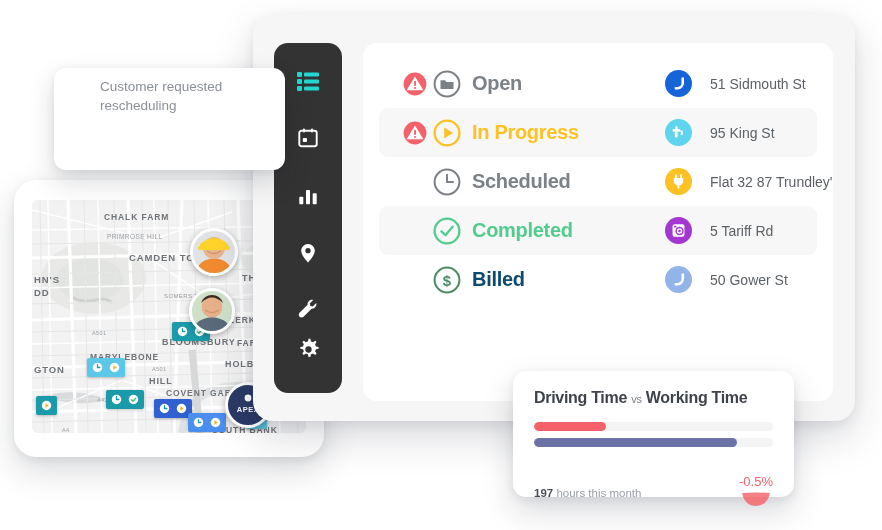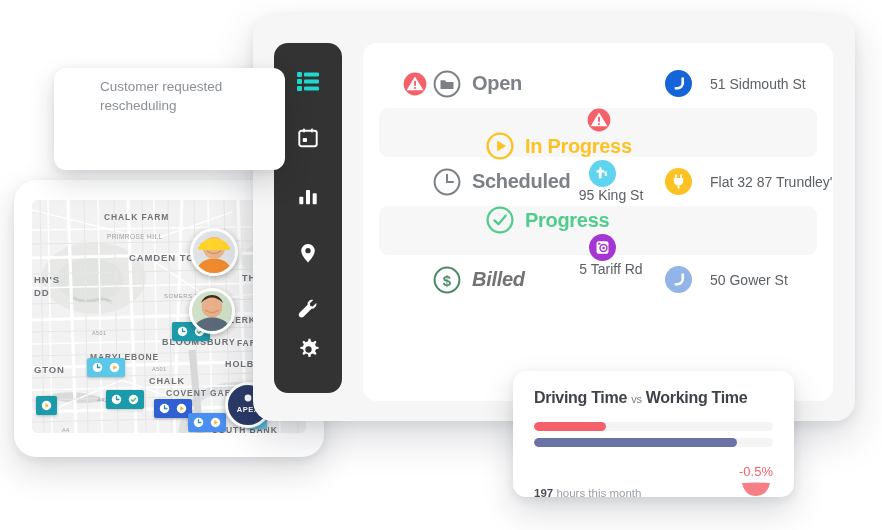--- a/index.html
+++ b/index.html
@@ -96,21 +96,21 @@
   }
   .panel-title{
     font-size:31px;font-weight:bold;color:#3a3f44;letter-spacing:-.6px;
     padding:28px 0 0 24px;
   }
   .rows{padding:16px 0 0 0;}
   .row{
     display:flex;align-items:center;height:49px;padding:0 16px 0 24px;
     border-radius:9px;margin:0 16px;
   }
-  .row.alt{background:#f7f7f8;flex-direction:column;}
+  .row.alt{background:#f7f7f8;}
   .row-alert{width:30px;flex:none;display:flex;align-items:center;}
   .row-stat{display:flex;align-items:center;gap:11px;width:232px;flex:none;}
   .row-label{font-size:20px;font-weight:bold;letter-spacing:-.3px;}
   .trade{
     width:27px;height:27px;border-radius:50%;flex:none;
     display:flex;align-items:center;justify-content:center;
   }
   .addr{font-size:14px;color:#5c6166;margin-left:18px;white-space:nowrap;}
 
   
@@ -129,21 +129,21 @@
   .bar-track{
     height:9px;background:#f4f4f5;border-radius:5px;margin-bottom:7px;overflow:hidden;
   }
   .bar-fill{height:9px;border-radius:5px;}
   .chart-foot{
     display:flex;align-items:flex-end;justify-content:space-between;
     padding:9px 21px 0 21px;
   }
   .chart-hours{font-size:11.5px;color:#9aa0a6;}
   .chart-hours b{color:#4a4f55;font-weight:bold;}
-  .delta-wrap{text-align:center;position:relative;top:2px;}
+  .delta-wrap{text-align:center;position:relative;top:12px;}
   .delta-val{font-size:13px;color:#f4616a;line-height:1;}
   .delta-arrow{
     width:32px;height:16px;margin-top:3px;
   }
 </style>
 </head>
 <body>
 
 <div id="stage">
 
@@ -215,21 +215,21 @@
           <div class="map-lbl" style="left: 2px; top: 74px; font-size: 9.5px;">HN'S</div>
           <div class="map-lbl" style="left: 2px; top: 87px; font-size: 9.5px;">DD</div>
           <div class="map-lbl sm" style="left: 132px; top: 93px; font-size: 6px;">SOMERS TOWN</div>
           <div class="map-lbl" style="left: 210px; top: 73px; font-size: 9px;">THE AN</div>
           <div class="map-lbl" style="left: 190px; top: 115px; font-size: 8.5px;">CLERKENWE</div>
           <div class="map-lbl" style="left: 130px; top: 137px; font-size: 9px;">BLOOMSBURY</div>
           <div class="map-lbl" style="left: 205px; top: 138px; font-size: 8.5px;">FARRING</div>
           <div class="map-lbl" style="left: 58px; top: 152px; font-size: 8.5px;">MARYLEBONE</div>
           <div class="map-lbl" style="left: 193px; top: 159px; font-size: 9px;">HOLBORN</div>
           <div class="map-lbl" style="left: 2px; top: 164px; font-size: 9.5px;">GTON</div>
-          <div class="map-lbl" style="left: 117px; top: 176px; font-size: 9px;">CHALK</div>
+          <div class="map-lbl" style="left: 117px; top: 176px; font-size: 9px;">HILL</div>
           <div class="map-lbl" style="left: 134px; top: 188px; font-size: 8.5px;">COVENT GARD</div>
           <div class="map-lbl" style="left: 100px; top: 188px; font-size: 8.5px;">R</div>
           <div class="map-lbl" style="left: 133px; top: 205px; font-size: 12px;">LON</div>
           <div class="map-lbl" style="left: 180px; top: 225px; font-size: 8.5px;">SOUTH BANK</div>
           <div class="map-lbl sm" style="left: 120px; top: 166px; font-size: 5.5px;">A501</div>
           <div class="map-lbl sm" style="left: 65px; top: 170px; font-size: 5.5px;">A400</div>
           <div class="map-lbl sm" style="left: 60px; top: 130px; font-size: 5.5px;">A501</div>
           <div class="map-lbl sm" style="left: 30px; top: 227px; font-size: 5.5px;">A4</div>
           <div class="map-lbl sm" style="left: 65px; top: 197px; font-size: 5.5px;">A4202</div>
         </div>
@@ -512,42 +512,42 @@
           </div>
           <div class="row alt">
             <div class="row-alert"></div>
             <div class="row-stat">
               <span style="display: flex; align-items: center; flex: 0 0 auto;">
                 <svg width="28" height="28" viewBox="0 0 28 28">
                   <circle cx="14" cy="14" r="12.4" fill="none" stroke="#50cc8b" stroke-width="2.3"></circle>
         <path d="M8.4 14.4 L12.4 18.2 L19.8 9.6" stroke="#50cc8b" stroke-width="2.3" fill="none" stroke-linecap="round" stroke-linejoin="round"></path>
                 </svg>
               </span>
-              <span class="row-label" style="color: rgb(80, 204, 139);">Progress</span>
+              <span class="row-label" style="color: rgb(80, 204, 139);">Completed</span>
             </div>
             <span class="trade" style="background: rgb(164, 54, 210);">
               <svg width="17" height="17" viewBox="0 0 20 20">
                 <rect x="3" y="2.6" width="14" height="14.8" rx="2.4" fill="#ffffff"></rect>
         <circle cx="11.2" cy="10.6" r="4.1" fill="none" stroke="#a436d2" stroke-width="1.7"></circle>
         <circle cx="11.2" cy="10.6" r="1.5" fill="#a436d2"></circle>
         <rect x="4.7" y="4.3" width="3" height="2.2" rx="1" fill="#a436d2"></rect>
               </svg>
             </span>
             <span class="addr">5 Tariff Rd</span>
           </div>
           <div class="row">
             <div class="row-alert"></div>
             <div class="row-stat">
               <span style="display: flex; align-items: center; flex: 0 0 auto;">
                 <svg width="28" height="28" viewBox="0 0 28 28">
                   <circle cx="14" cy="14" r="12.4" fill="none" stroke="#4d8a68" stroke-width="2"></circle>
         <text x="14" y="20" font-size="15" font-weight="bold" fill="#4d8a68" text-anchor="middle" font-family="Liberation Sans, sans-serif">$</text>
                 </svg>
               </span>
-              <span class="row-label" style="color: #737373; font-style: italic;">Billed</span>
+              <span class="row-label" style="color: #0c4a6e;">Billed</span>
             </div>
             <span class="trade" style="background: rgb(146, 180, 232);">
               <svg width="17" height="17" viewBox="0 0 20 20">
                 <path d="M13.5 3 v6.5 a4.5 4.5 0 0 1 -4.5 4.5 h-3.4 v3 h3.4
         a7.5 7.5 0 0 0 7.5 -7.5 V3 z" fill="#ffffff"></path>
               </svg>
             </span>
             <span class="addr">50 Gower St</span>
           </div>
         </div>

